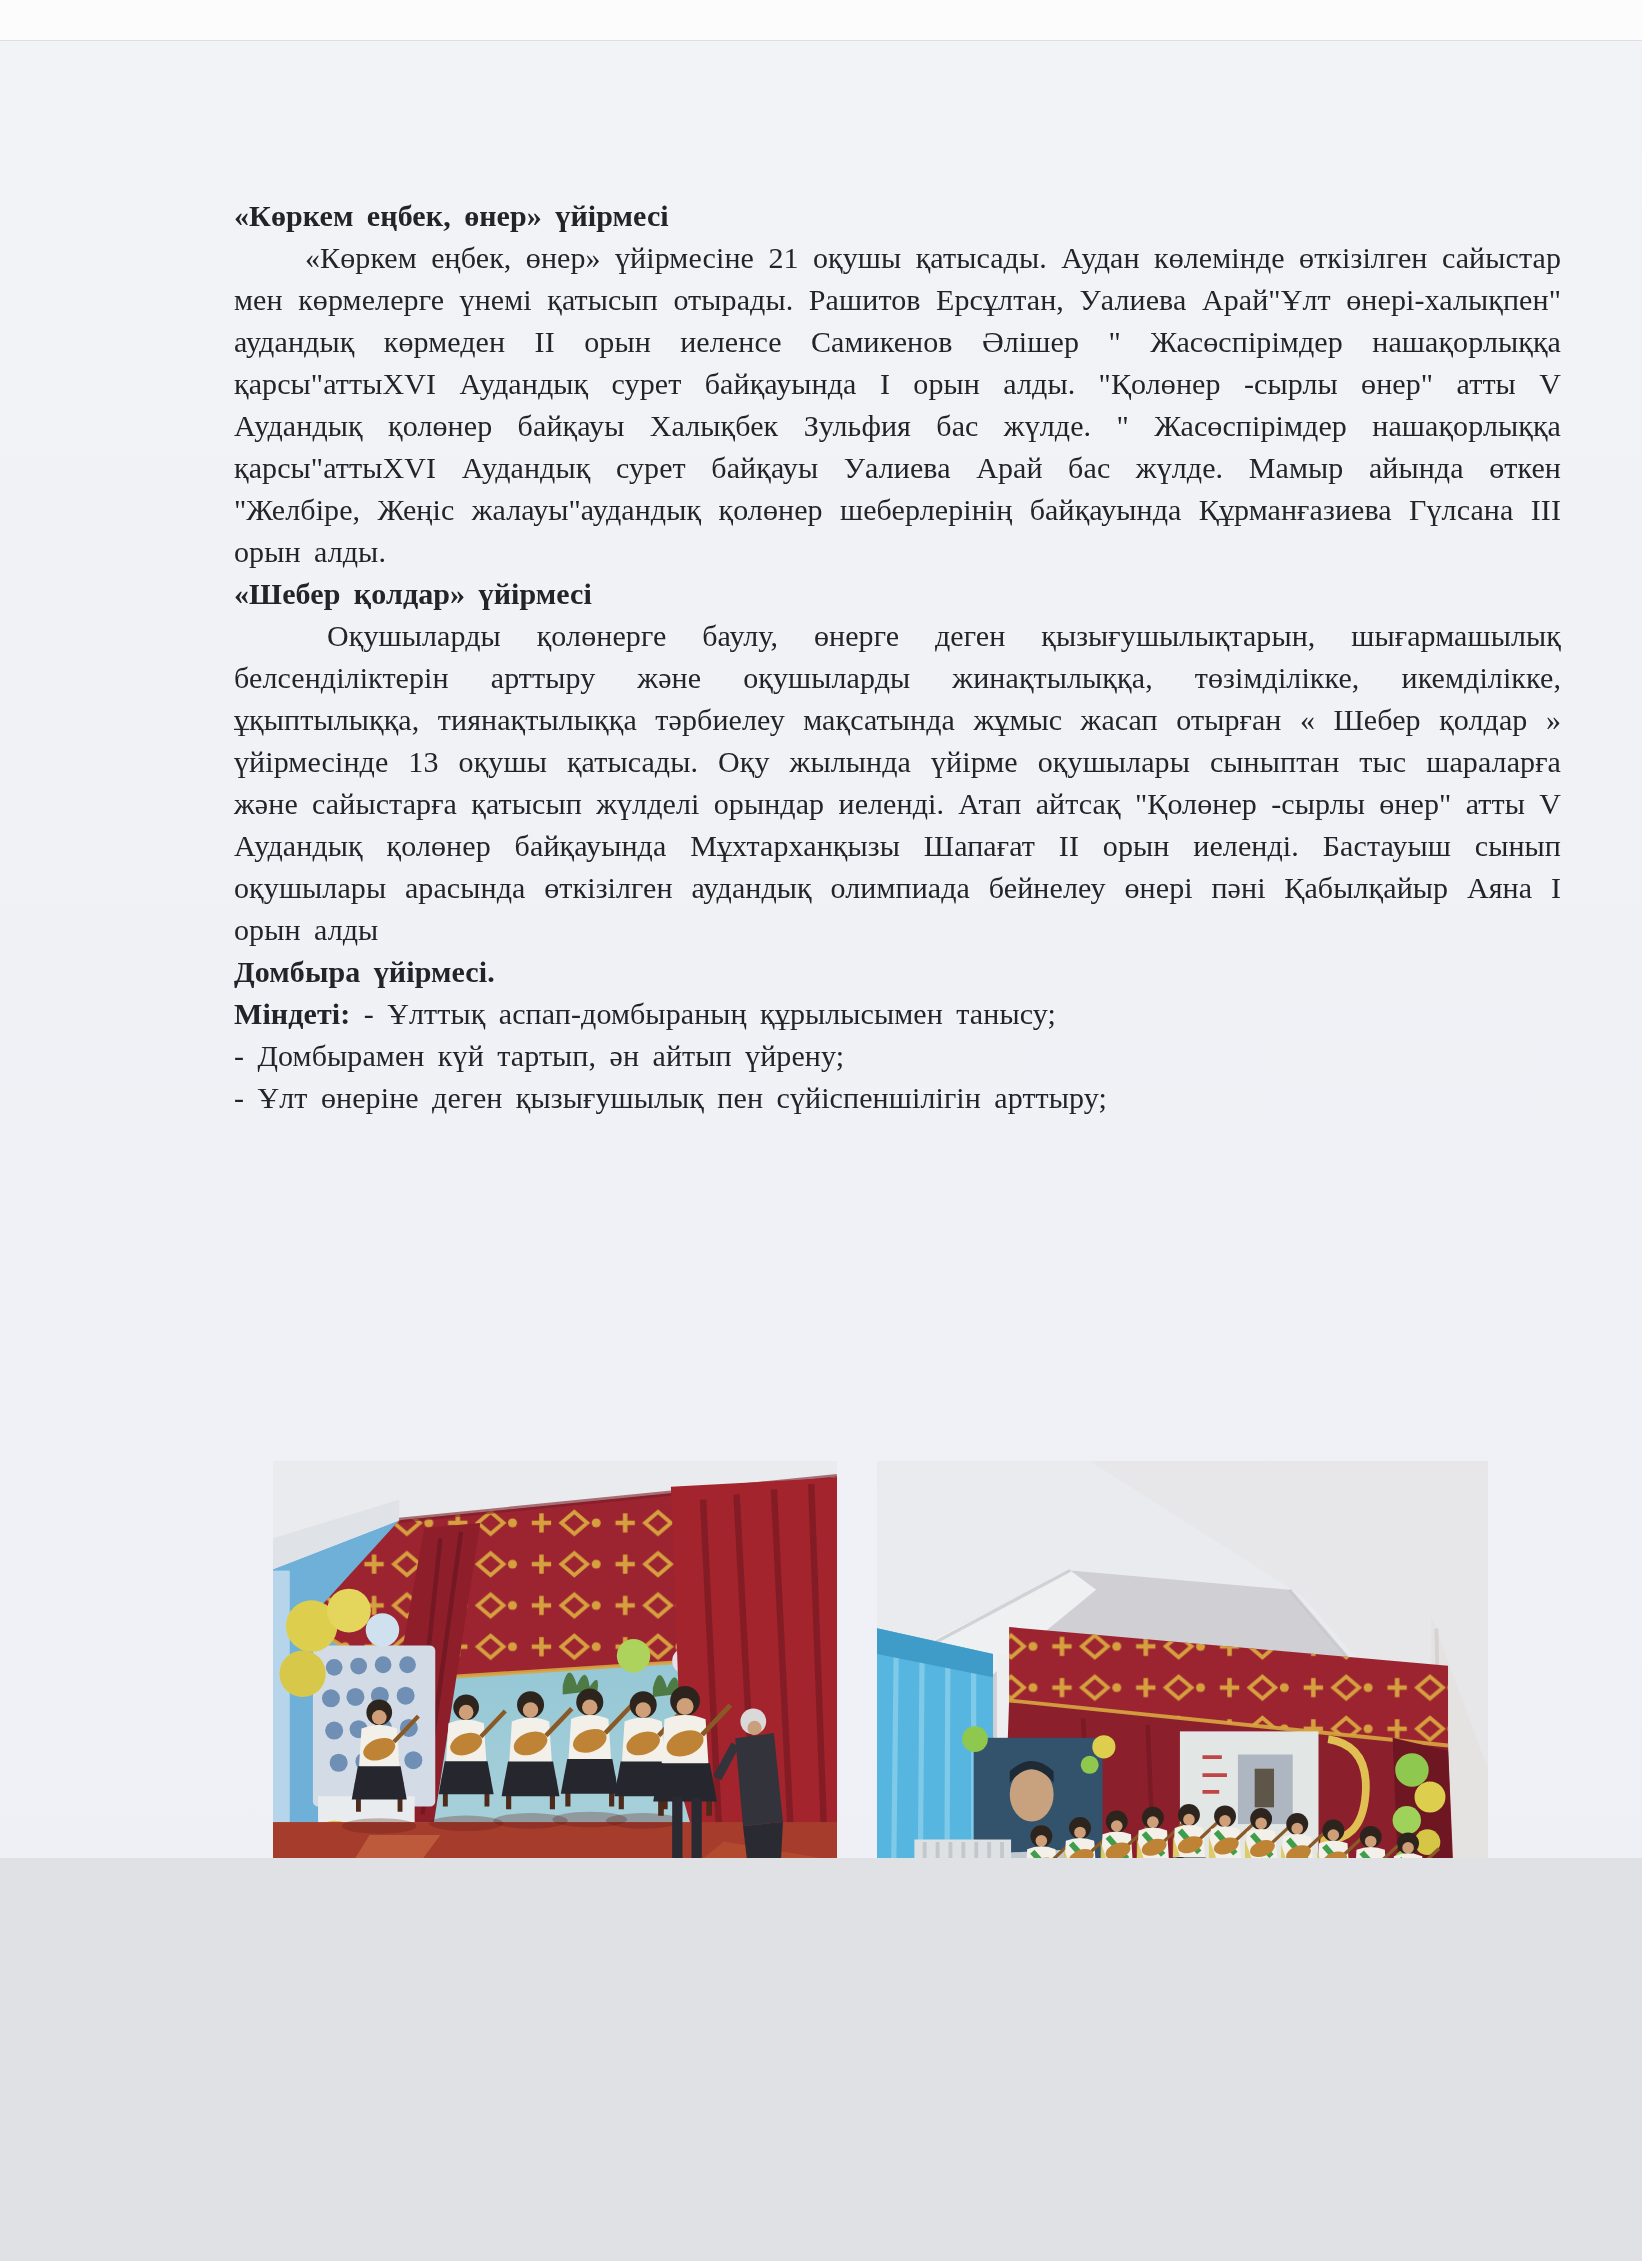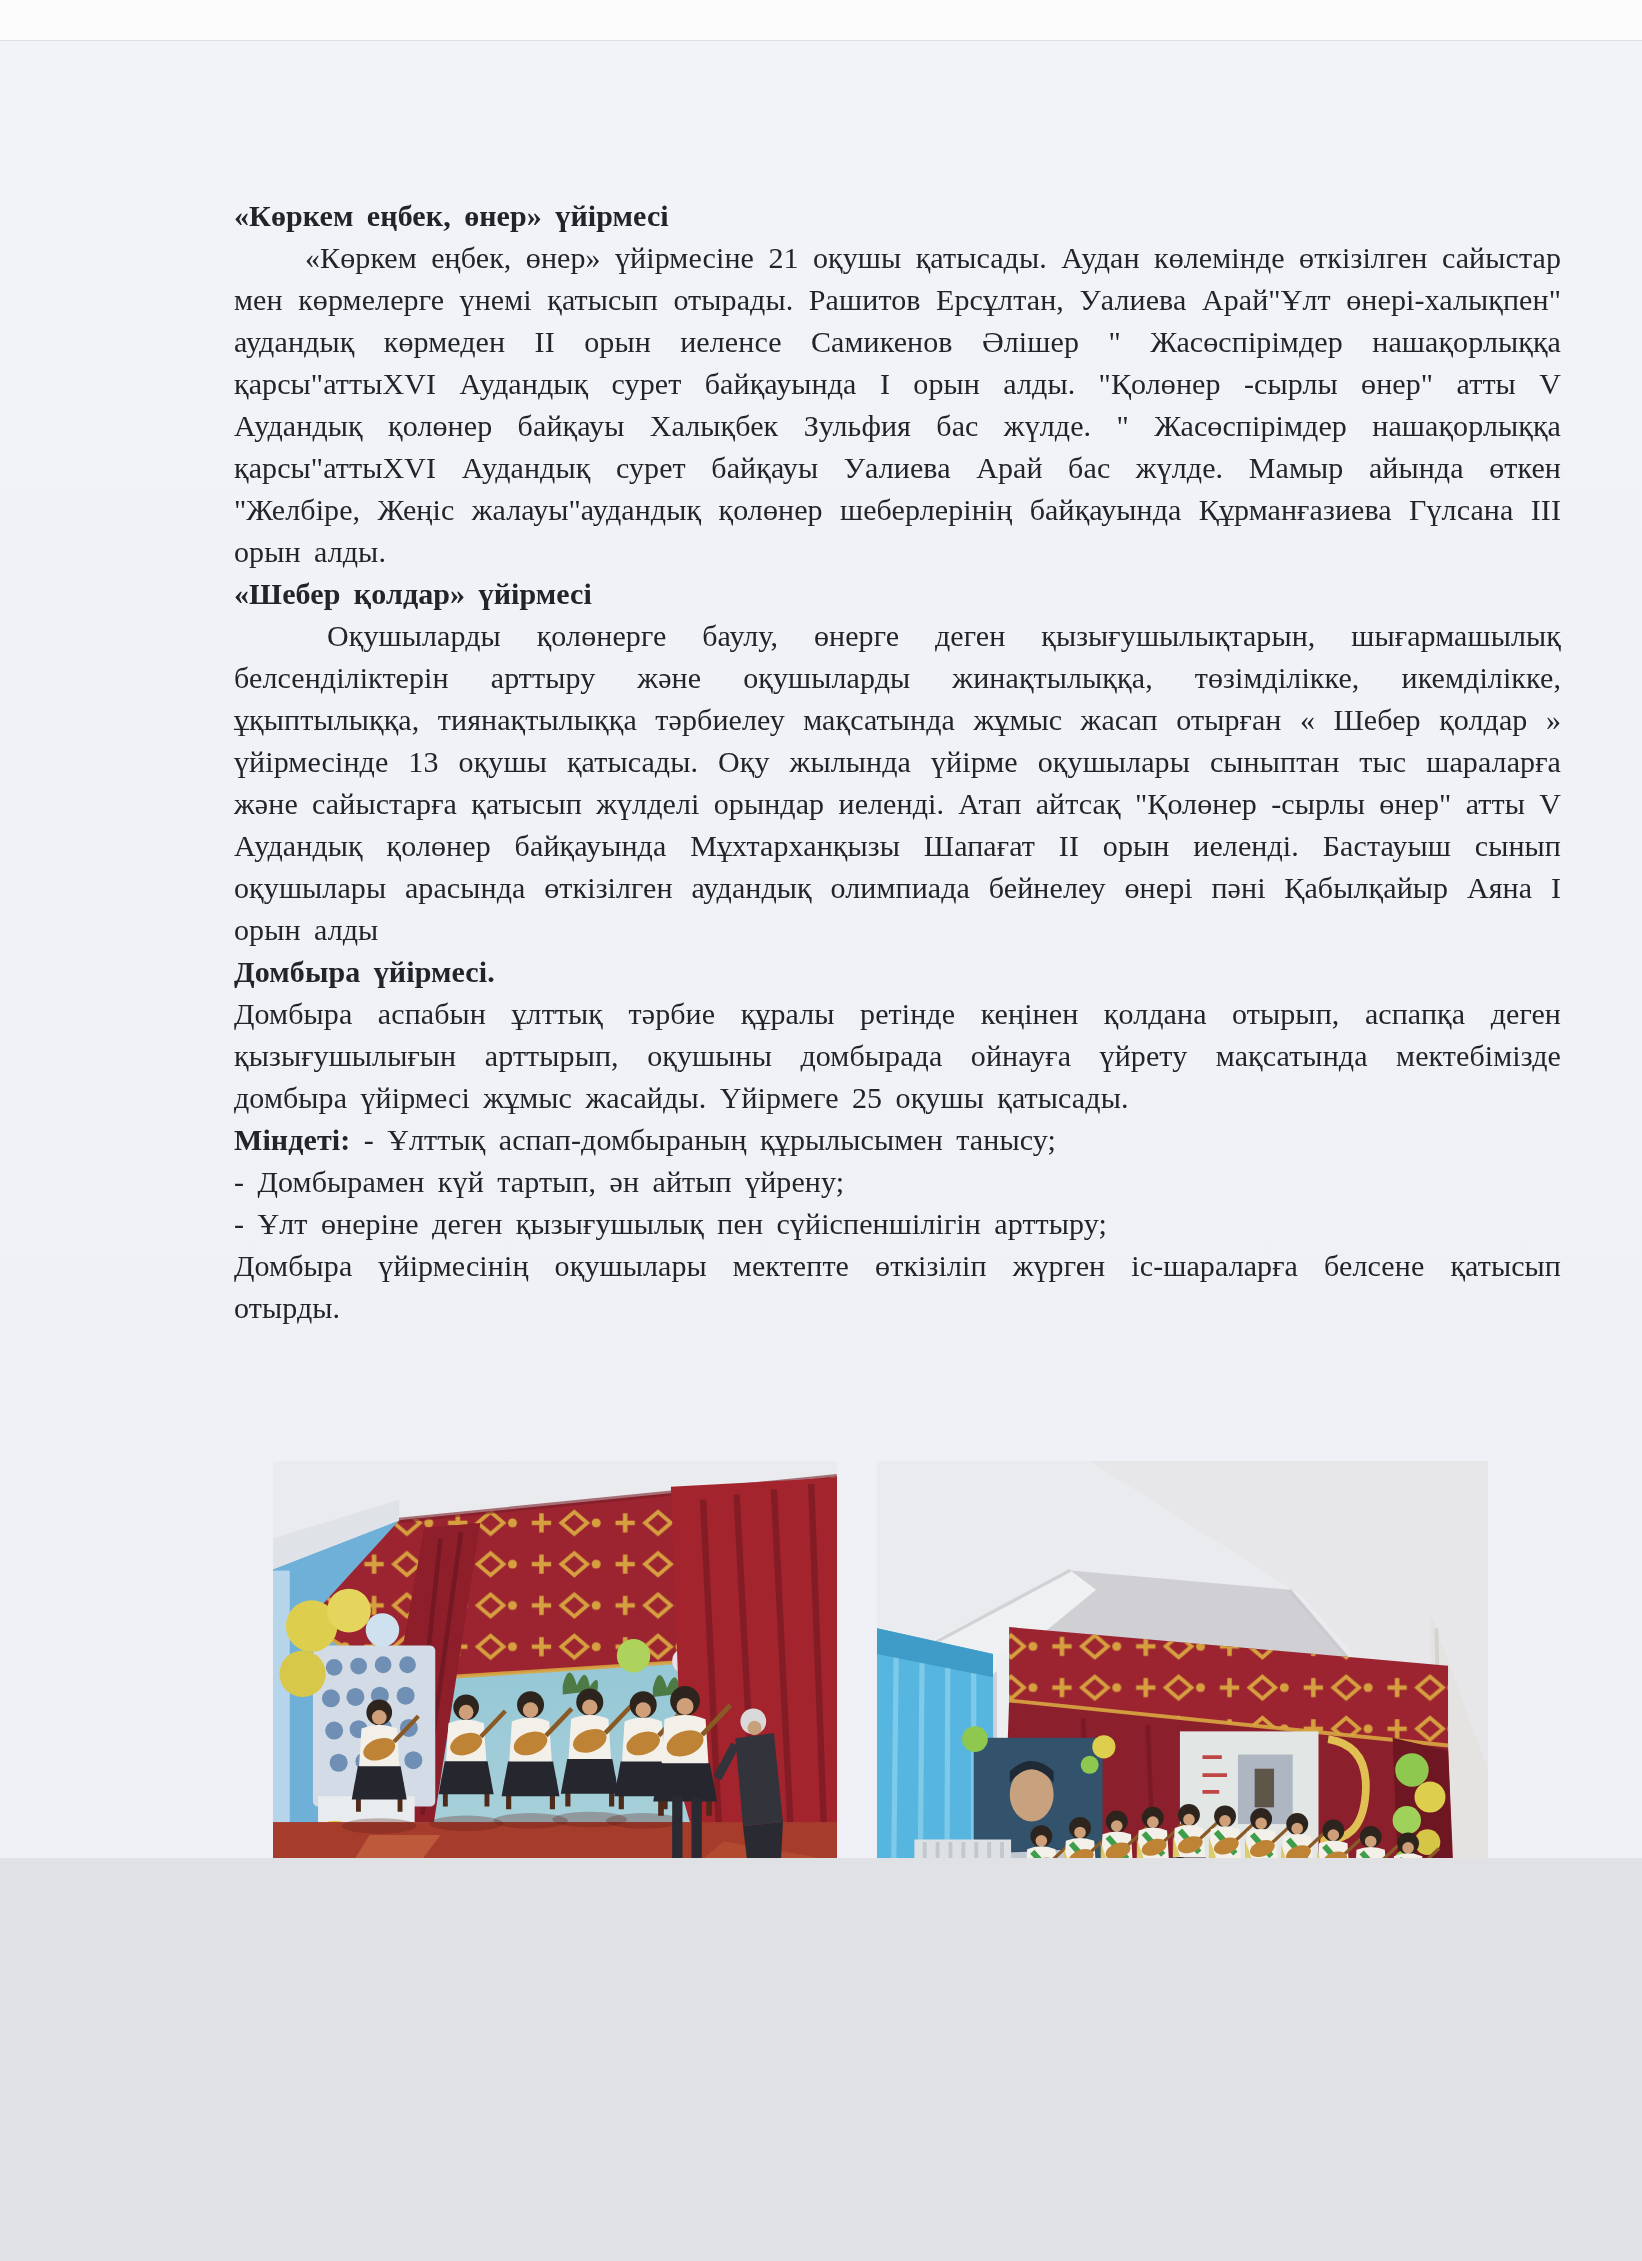--- a/index.html
+++ b/index.html
@@ -37,25 +37,23 @@
 
 <div class="page">
   <div class="scan-top"></div>
 
   <div class="content">
     <h2 class="h">«Көркем еңбек, өнер» үйірмесі</h2>
     <p class="p-indent1">«Көркем еңбек, өнер» үйірмесіне 21 оқушы қатысады. Аудан көлемінде өткізілген сайыстар мен көрмелерге үнемі қатысып отырады. Рашитов Ерсұлтан, Уалиева Арай"Ұлт өнері-халықпен" аудандық көрмеден II орын иеленсе Самикенов Әлішер " Жасөспірімдер нашақорлыққа қарсы"аттыXVI Аудандық сурет байқауында I орын алды. "Қолөнер -сырлы өнер" атты V Аудандық қолөнер байқауы Халықбек Зульфия бас жүлде. " Жасөспірімдер нашақорлыққа қарсы"аттыXVI Аудандық сурет байқауы Уалиева Арай бас жүлде. Мамыр айында өткен "Желбіре, Жеңіс жалауы"аудандық қолөнер шеберлерінің байқауында Құрманғазиева Гүлсана III орын алды.</p>
     <h2 class="h">«Шебер қолдар» үйірмесі</h2>
     <p class="p-indent2">Оқушыларды қолөнерге баулу, өнерге деген қызығушылықтарын, шығармашылық белсенділіктерін арттыру және оқушыларды жинақтылыққа, төзімділікке, икемділікке, ұқыптылыққа, тиянақтылыққа тәрбиелеу мақсатында жұмыс жасап отырған « Шебер қолдар » үйірмесінде 13 оқушы қатысады. Оқу жылында үйірме оқушылары сыныптан тыс шараларға және сайыстарға қатысып жүлделі орындар иеленді. Атап айтсақ "Қолөнер -сырлы өнер" атты V Аудандық қолөнер байқауында Мұхтарханқызы Шапағат II орын иеленді. Бастауыш сынып оқушылары арасында өткізілген аудандық олимпиада бейнелеу өнері пәні Қабылқайыр Аяна I орын алды</p>
     <h2 class="h">Домбыра үйірмесі.</h2>
-    <p>Домбыра аспабын ұлттық тәрбие құралы ретінде кеңінен қолдана отырып, аспапқа деген қызығушылығын арттырып, оқушыны домбырада ойнауға үйрету мақсатында мектебімізде домбыра үйірмесі жұмыс жасайды. Үйірмеге 25 оқушы қатысады.</p>
     <p class="goal"><b>Міндеті:</b> <span>- Ұлттық аспап-домбыраның құрылысымен танысу;</span></p>
     <p>- Домбырамен күй тартып, ән айтып үйрену;</p>
     <p>- Ұлт өнеріне деген қызығушылық пен сүйіспеншілігін арттыру;</p>
-    <p>Домбыра үйірмесінің оқушылары мектепте өткізіліп жүрген іс-шараларға белсене қатысып отырды.</p>
   </div>
 
   <figure class="photo" id="photoL">
     <svg viewBox="0 0 876 822" preserveAspectRatio="none">
       <defs>
         <linearGradient id="bgL" x1="0" y1="0" x2="0" y2="1">
           <stop offset="0" stop-color="#7fbcd2"></stop>
             <stop offset="1" stop-color="#b9d9dc"></stop>
         </linearGradient>
         <pattern id="kazL" width="130" height="64" patternUnits="userSpaceOnUse">

